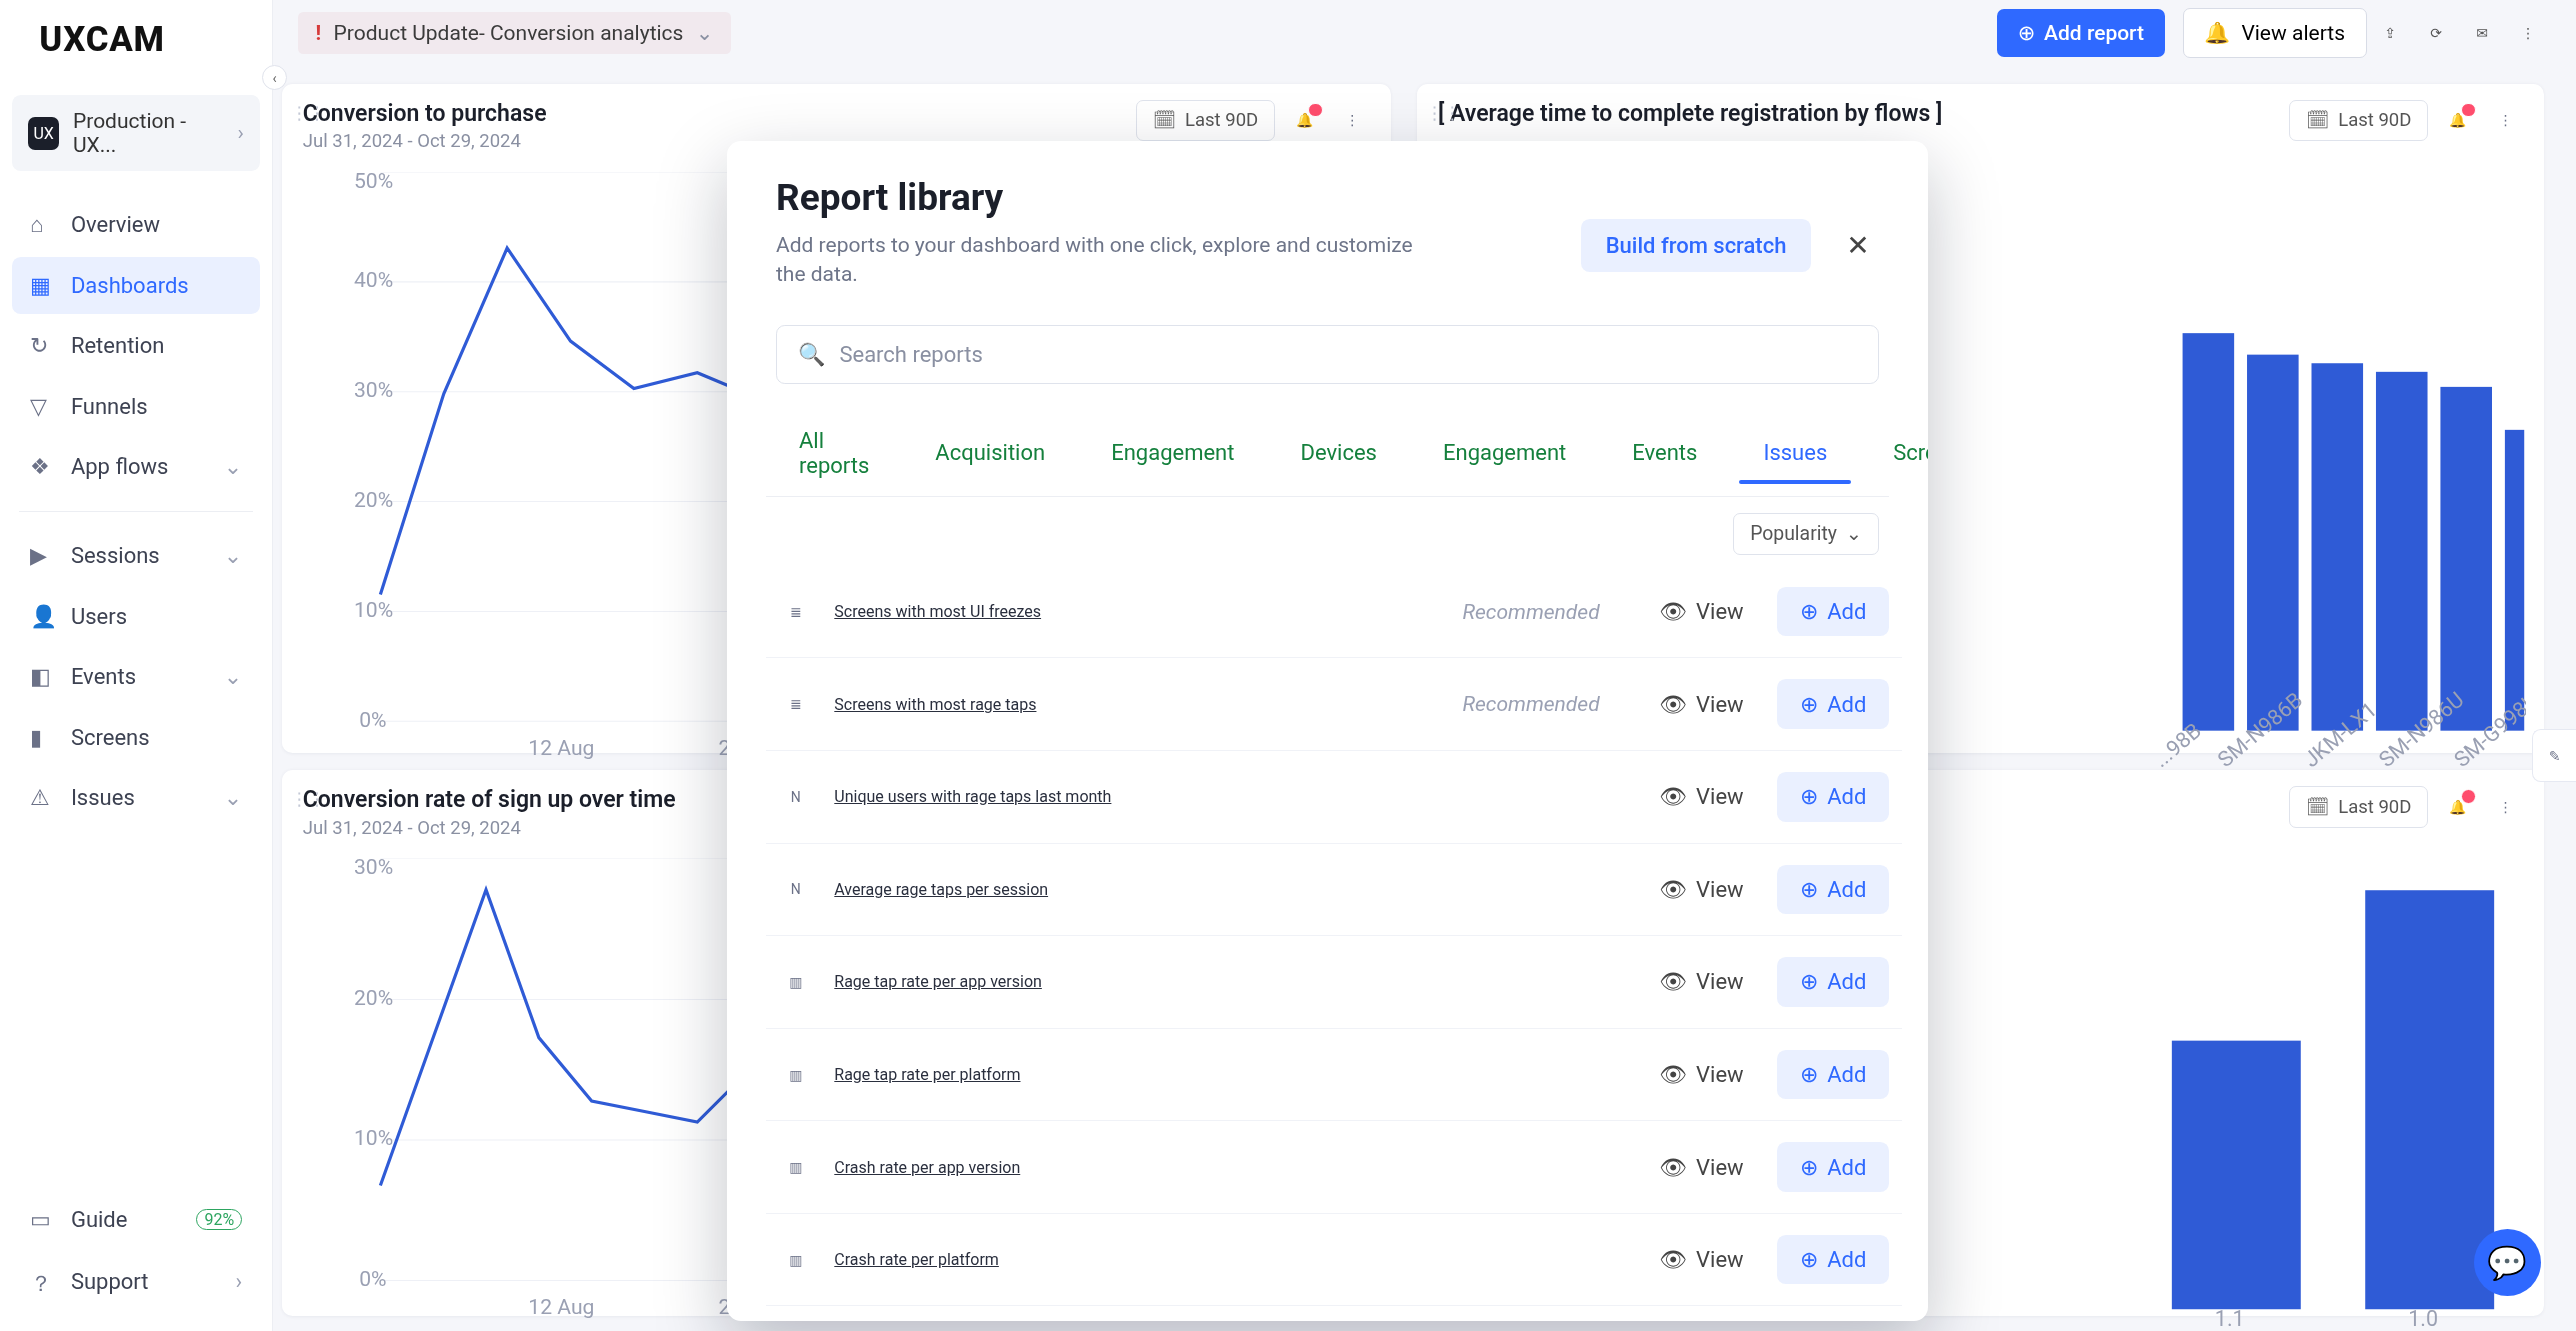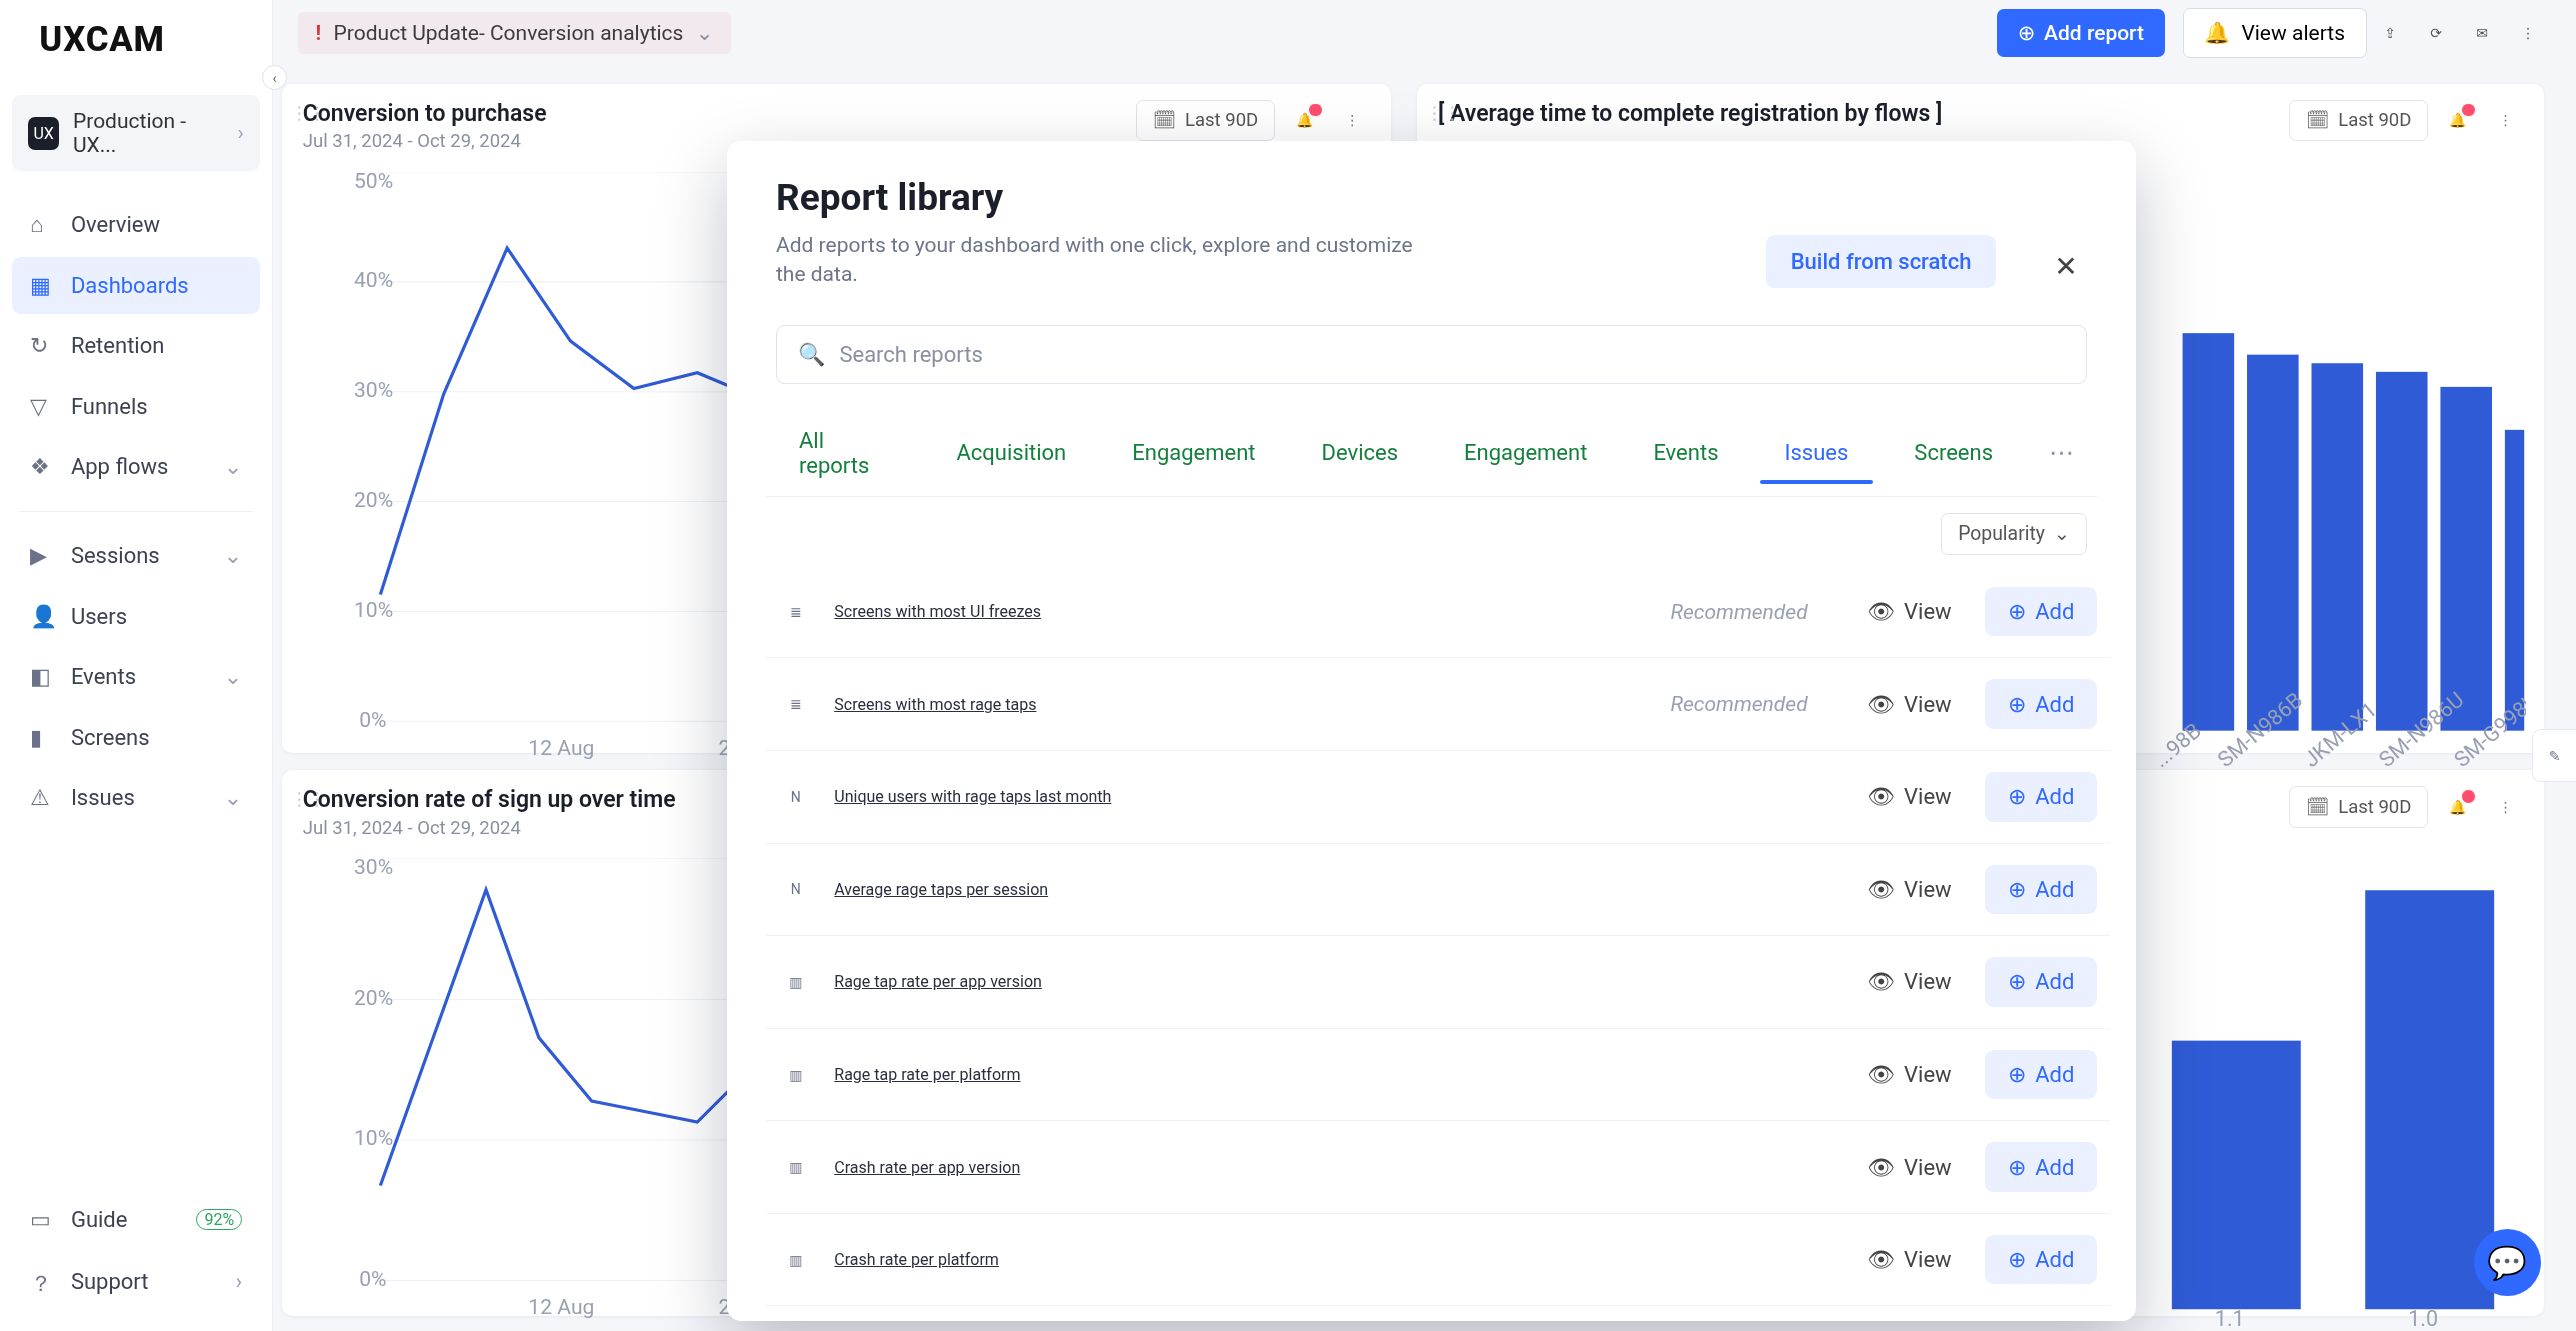--- a/index.html
+++ b/index.html
@@ -43,26 +43,26 @@
   .drag { position: absolute; left: 8.8px; top: 19.4px; color: #c4c9d6; font-size: 17.6px; }
   .chart { position: absolute; left: 35px; right: 17.6px; top: 88px; bottom: 53px; }
   .ygrid line { stroke: #eef0f6; }
   .axis text { fill: #9aa0b3; font-size: 20px; }
   .lineblue { stroke: #2f5bd6; stroke-width: 3; fill: none; }
   .barblue { fill: #2f5bd6; }
   .legend { position: absolute; bottom: 12.3px; left: 50%; transform: translateX(-50%); font-size: 17.6px; color: #6e7589; display: flex; align-items: center; gap: 8.8px; }
   .legend-dot { width: 14px; height: 14px; border-radius: 2.6px; background: #2f5bd6; display: inline-block; }
 
   
-  .modal { position: absolute; left: 727px; top: 141px; width: 1409px; height: 1180px; background: #fff; border-radius: 14px; box-shadow: 0 26.4px 70px rgba(10,20,40,.25); display: flex; flex-direction: column; overflow: hidden; }
+  .modal { position: absolute; left: 727px; top: 141px; width: 1201px; height: 1180px; background: #fff; border-radius: 14px; box-shadow: 0 26.4px 70px rgba(10,20,40,.25); display: flex; flex-direction: column; overflow: hidden; }
   .modal-head { padding: 35px 49px 17.6px 49px; display: flex; }
   .modal-head h1 { font-size: 37px; font-weight: 700; }
   .modal-head p { font-size: 21px; color: #6e7589; margin-top: 12.3px; max-width: 669px; line-height: 1.35; }
   .modal-head .close { margin-left: 17.6px; width: 42px; height: 42px; font-size: 28px; color: #444; display: flex; align-items: center; justify-content: center; }
-  .modal-head .actions { margin-left: auto; display: flex; align-items: flex-end; gap: 31px; margin-top: 28px; }
+  .modal-head .actions { margin-left: auto; display: flex; align-items: center; gap: 8px; margin-top: 28px; }
   .build-btn { background: #eaf0ff; color: #2f69ff; border: none; border-radius: 8.8px; padding: 14px 25px; font-size: 22px; font-weight: 500; }
   .search { margin: 19.4px 49px 0 49px; display: flex; align-items: center; border: 0.9px solid #dfe3ec; border-radius: 8.8px; padding: 16px 21px; gap: 14px; color: #8a90a2; font-size: 22px; }
   .tabs { margin: 26.4px 39px 0 39px; display: flex; align-items: center; border-bottom: 0.9px solid #eceef3; position: relative; }
   .tab { padding: 17.6px 33px; font-size: 22px; color: #15803d; }
   .tab.active { color: #2f69ff; position: relative; }
   .tab.active::after { content: ""; position: absolute; left: 8.8px; right: 8.8px; bottom: -0.9px; height: 3.5px; background: #2f69ff; border-radius: 2.6px; }
   .tabs .more { margin-left: auto; padding: 17.6px 23px; color: #8a90a2; font-size: 25px; }
   .sortrow { display: flex; padding: 16px 49px 5.3px 49px; }
   .sortpill { margin-left: auto; border: 0.9px solid #dfe3ec; border-radius: 7px; padding: 8.8px 16px; font-size: 19.4px; color: #555; display: inline-flex; gap: 8.8px; align-items: center; }
   .list { padding: 5.3px 26.4px 17.6px 39px; overflow: auto; flex: 1; }

